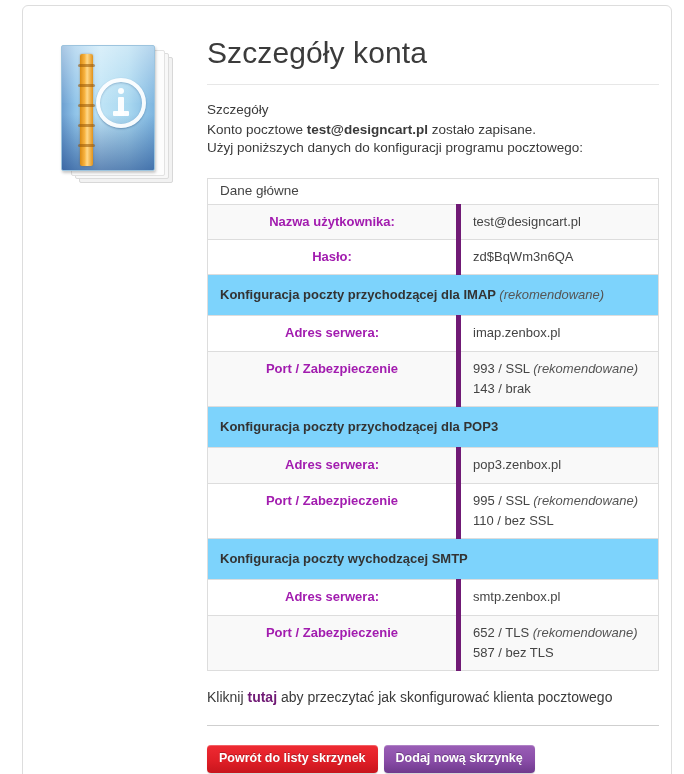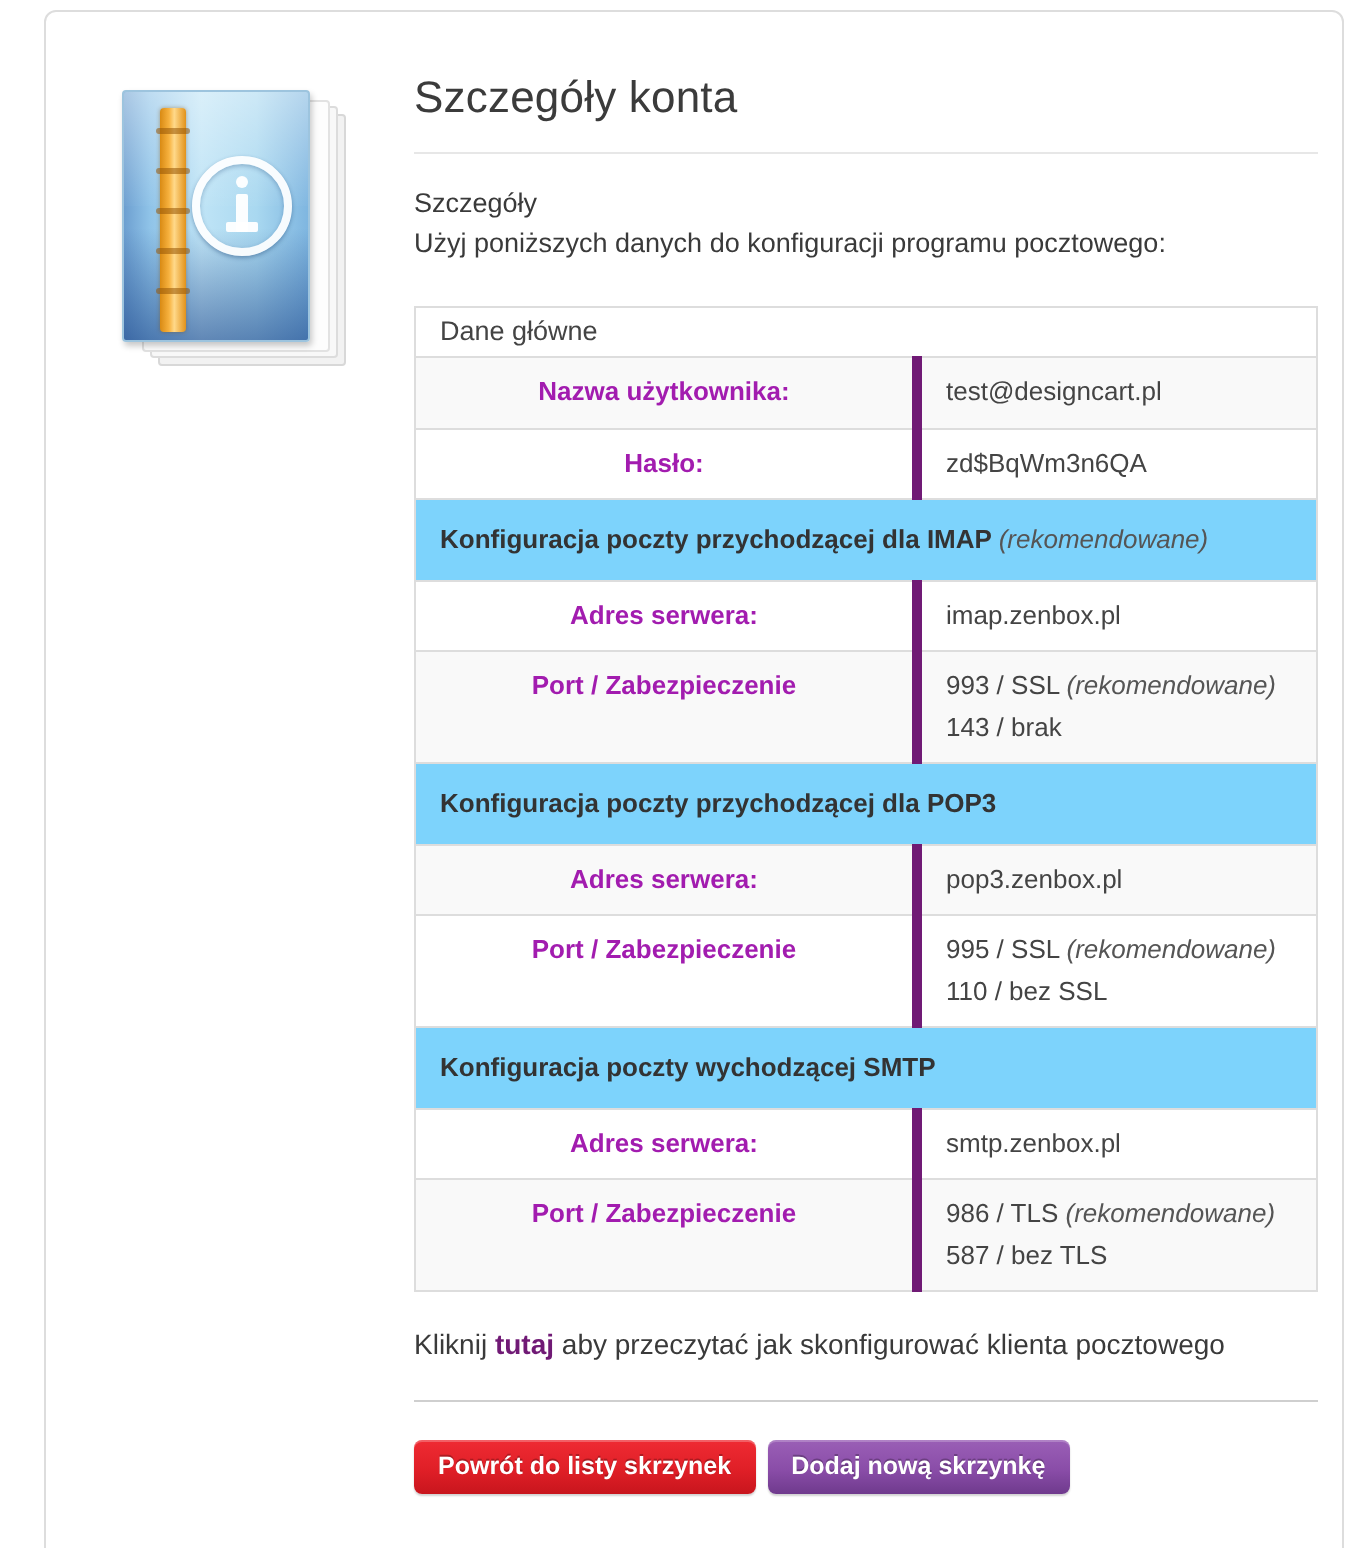--- a/index.html
+++ b/index.html
@@ -149,21 +149,21 @@
   .content {
     position: absolute;
     left: 184px;
     top: 30px;
     width: 452px;
   }
 
   h1.page-title {
     margin: 0;
     padding: 0 0 14px 0;
-    font-size: 22px;
+    font-size: 30px;
     font-weight: normal;
     color: #3b3b3b;
     letter-spacing: 0.1px;
   }
   .rule {
     height: 1px;
     background: #e7e7e7;
     margin: 0;
   }
 
@@ -305,20 +305,21 @@
     </div>
   </div>
 
   <div class="content">
 
     <h1 class="page-title">Szczegóły konta</h1>
     <div class="rule"></div>
 
     <div class="intro">
       <span class="lead">Szczegóły</span>
+      <p><span>Konto pocztowe </span><b>test@designcart.pl</b><span> zostało zapisane.</span></p>
       <p>Użyj poniższych danych do konfiguracji programu pocztowego:</p>
     </div>
 
     <table class="details">
       <tbody>
         <tr class="row-plain">
           <td class="head-cell" colspan="2">Dane główne</td>
         </tr>
 
         <tr class="row-alt">
@@ -357,21 +358,21 @@
 
         <tr>
           <td class="section-cell" colspan="2"><span>Konfiguracja poczty wychodzącej SMTP</span> <span class="note"></span></td>
         </tr>
         <tr class="row-plain">
           <td class="label-cell">Adres serwera:</td>
           <td class="value-cell">smtp.zenbox.pl</td>
         </tr>
         <tr class="row-alt">
           <td class="label-cell">Port / Zabezpieczenie</td>
-          <td class="value-cell"><span>986 / TLS </span><span class="rec">(rekomendowane)</span><span class="line2">587 / bez TLS</span></td>
+          <td class="value-cell"><span>652 / TLS </span><span class="rec">(rekomendowane)</span><span class="line2">587 / bez TLS</span></td>
         </tr>
       </tbody>
     </table>
 
     <div class="help-line"><span>Kliknij </span><a href="#">tutaj</a><span> aby przeczytać jak skonfigurować klienta pocztowego</span></div>
 
     <div class="footer-rule"></div>
 
     <div class="btn-row">
       <button class="btn btn-red">Powrót do listy skrzynek</button>

